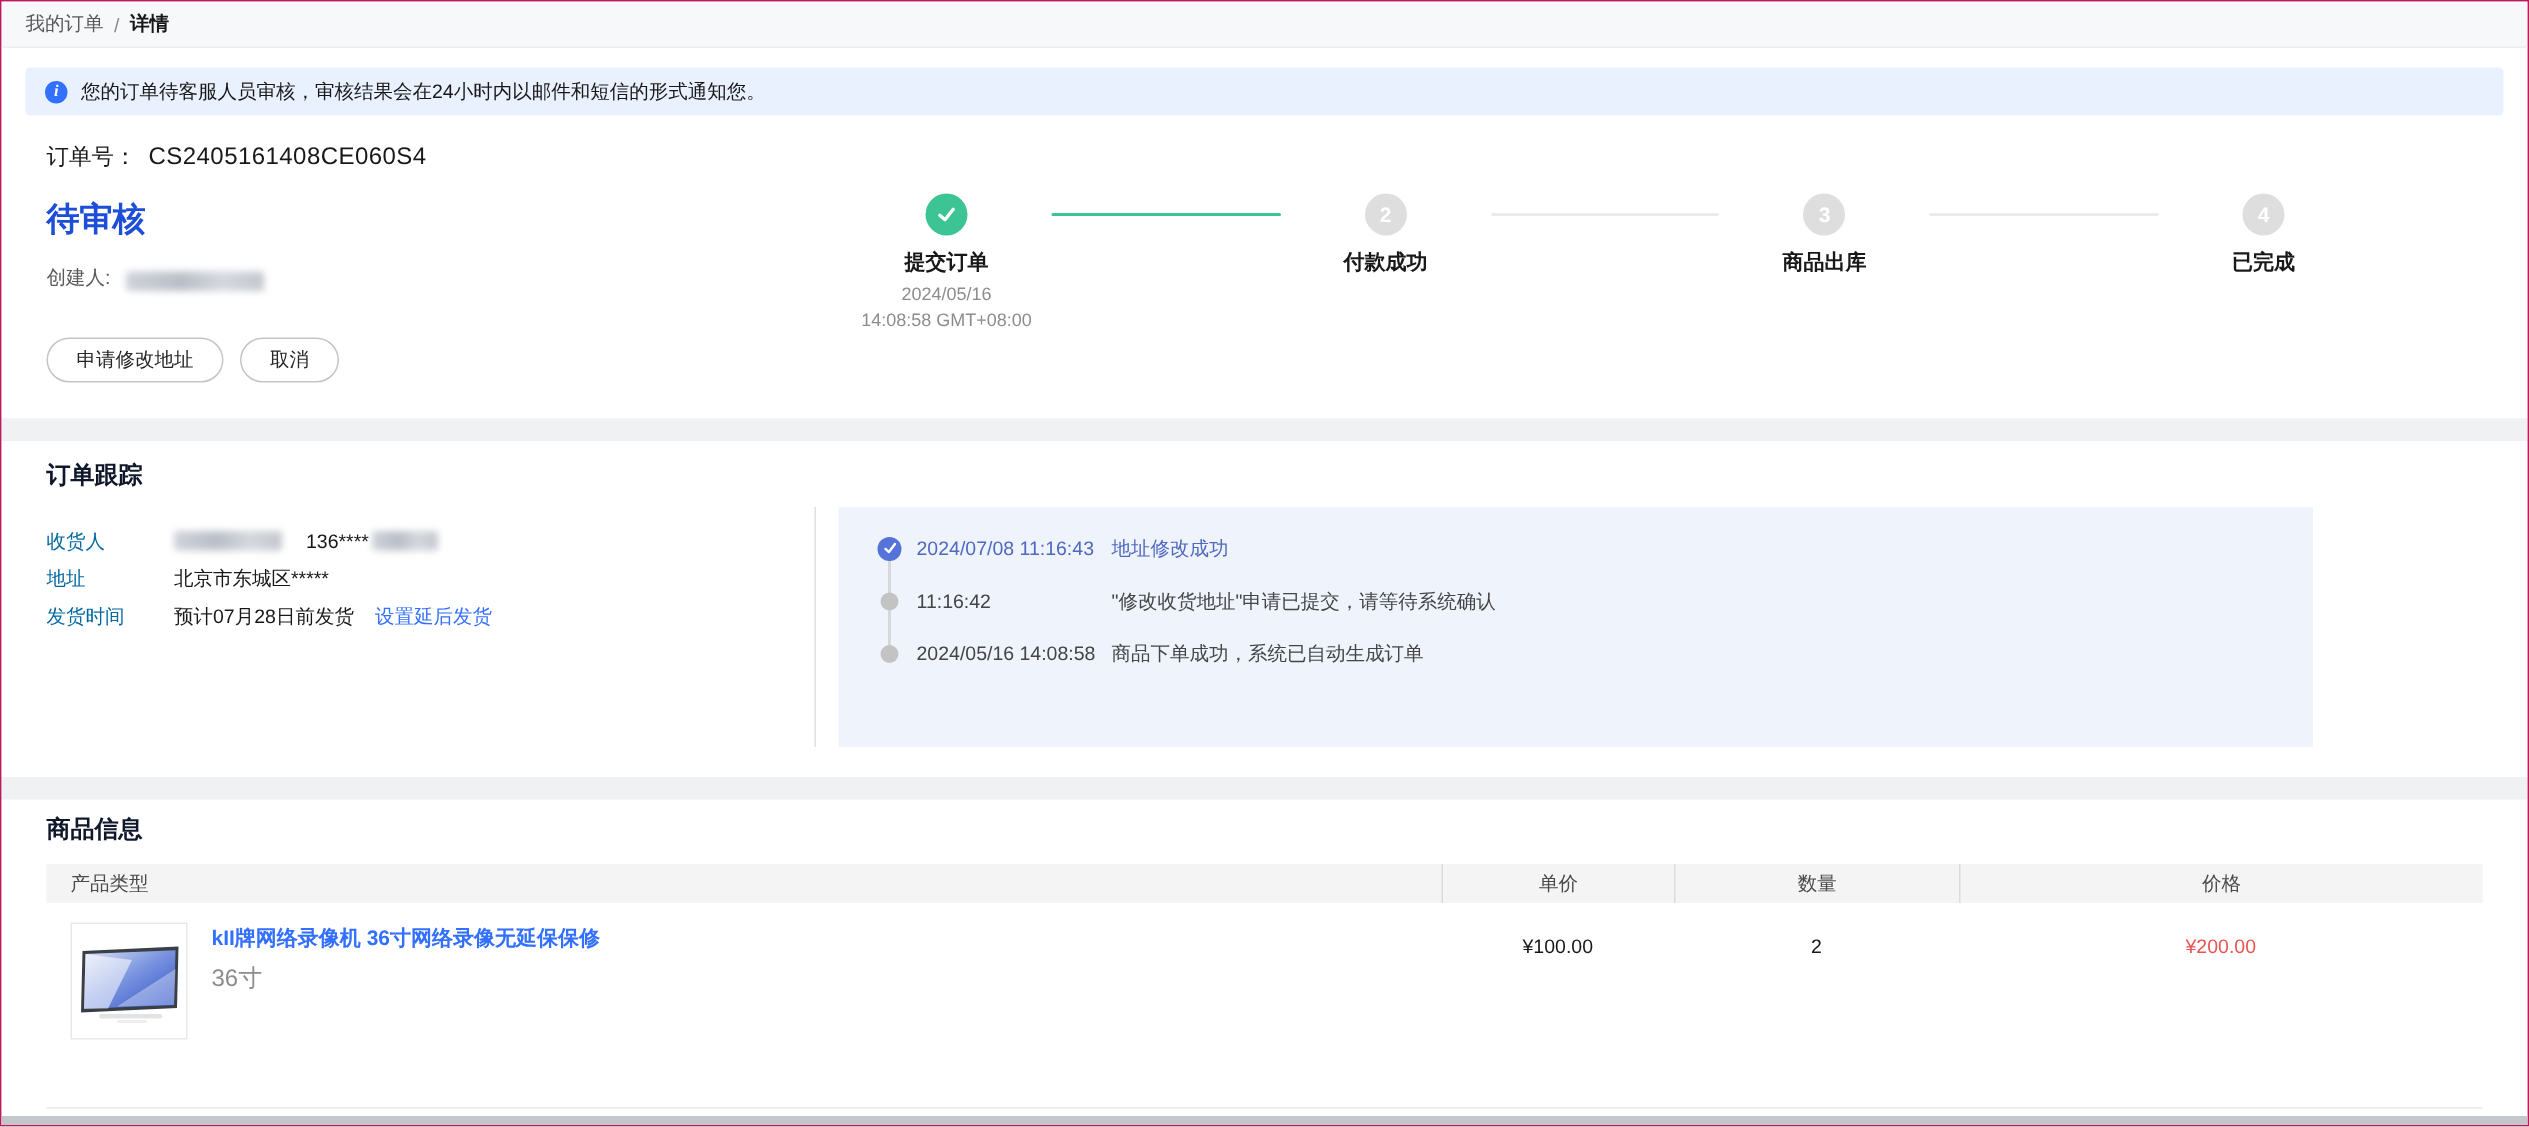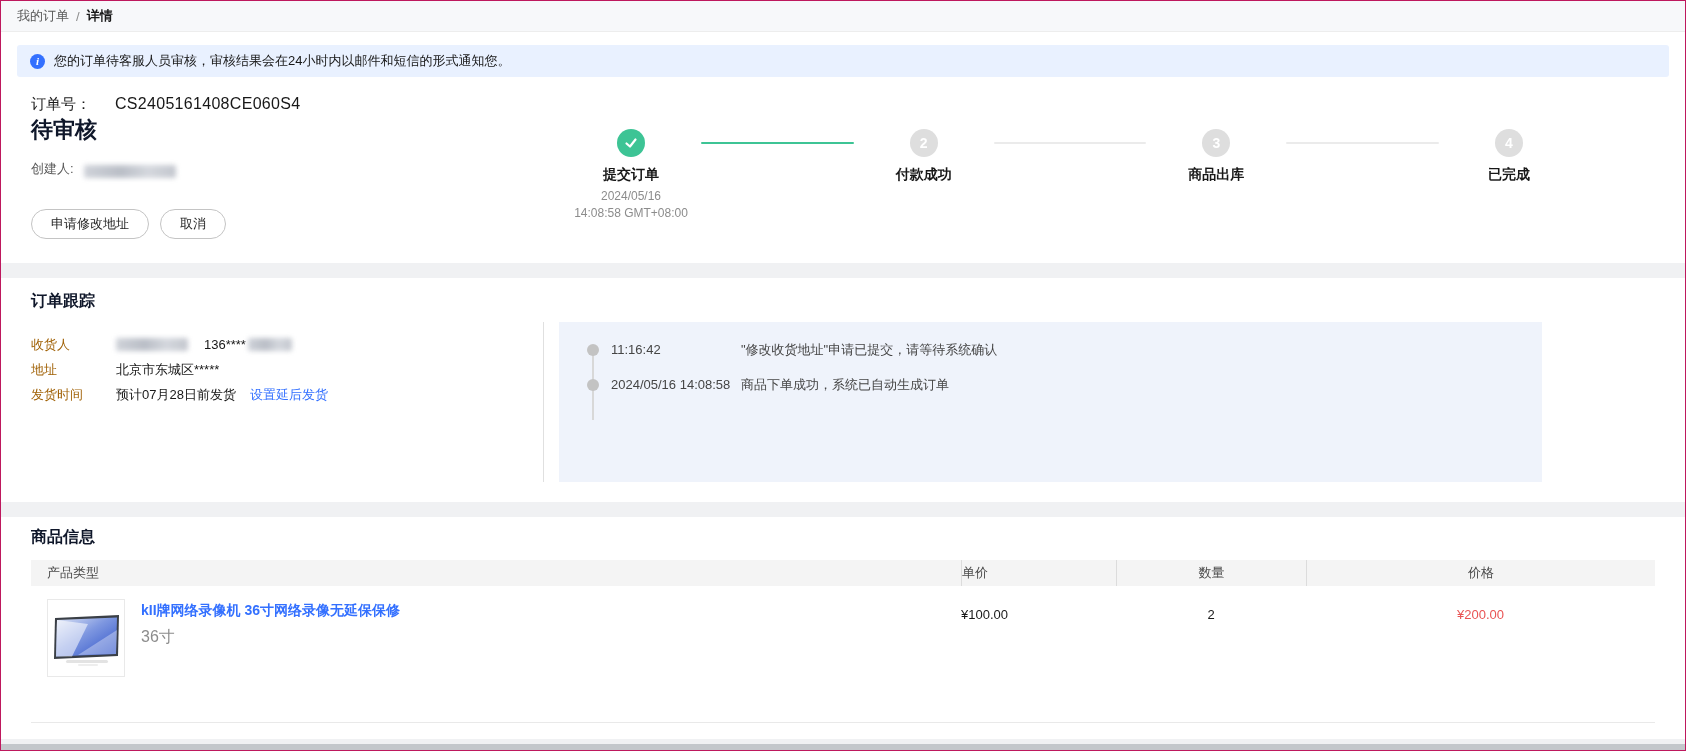--- a/index.html
+++ b/index.html
@@ -13,22 +13,22 @@
   .crumb-cur { color:#181818; font-weight:bold; }
 
   
   .block { background:#ffffff; }
   .block1 { padding:13px 16px 24px; }
   .banner { height:32px; background:#e9f1ff; border-radius:3px; display:flex; align-items:center; padding:0 13px; font-size:13px; color:#181818; }
   .info-icon { width:15px; height:15px; border-radius:50%; background:#3370ff; color:#fff; font-size:11px; font-weight:bold; font-style:italic; display:inline-flex; align-items:center; justify-content:center; margin-right:9px; flex:none; font-family:"Liberation Serif","DejaVu Serif",serif; }
   .head-wrap { display:flex; padding:18px 14px 0; }
   .head-left { width:530px; flex:none; }
   .order-no { font-size:15px; color:#181818; }
-  .order-no-val { margin-left:24px; font-size:16px; letter-spacing:.3px; }
-  .status-title { font-size:22px; font-weight:bold; color:#0f172a; margin-top:1px; }
+  .order-no-val { margin-left:8px; font-size:16px; letter-spacing:.3px; }
+  .status-title { font-size:22px; font-weight:bold; color:#1d4ed8; margin-top:17px; }
   .creator { margin-top:15px; font-size:13px; color:#595959; display:flex; align-items:flex-end; }
   .mask { display:inline-block; height:13px; border-radius:2px; background:linear-gradient(90deg,#c7cbd3,#aeb3bd 40%,#cdd1d8 70%,#b9bdc6); filter:blur(2.5px); opacity:.85; vertical-align:middle; }
   .mask-creator { width:92px; margin-left:10px; }
   .actions { margin-top:31px; display:flex; }
   .btn { height:30px; padding:0 19px; margin-right:11px; background:#fff; border:1px solid #c4c4c4; border-radius:16px; font-size:13px; color:#262626; cursor:pointer; font-family:inherit; }
 
   
   .steps { flex:1; display:flex; align-items:flex-start; padding:34px 86px 0 10px; }
   .step { width:120px; flex:none; display:flex; flex-direction:column; align-items:center; }
   .circle { width:28px; height:28px; border-radius:50%; display:flex; align-items:center; justify-content:center; }
@@ -40,42 +40,42 @@
   .connector.active { background:#3dc495; }
 
   .gap { height:15px; background:#f0f1f3; }
 
   
   .block2 { padding:13px 30px 20px; }
   .card-title { font-size:16px; font-weight:bold; color:#0f172a; }
   .track-body { display:flex; margin-top:10px; }
   .track-fields { width:512px; flex:none; padding-top:10px; }
   .t-row { display:flex; font-size:13px; line-height:25px; }
-  .t-label { width:85px; color:#a16207; flex:none; }
+  .t-label { width:85px; color:#0369a1; flex:none; }
   .t-value { color:#181818; display:flex; align-items:center; }
   .mask-name { width:72px; margin-right:16px; }
   .mask-phone { width:44px; margin-left:2px; }
   .link { color:#3370ff; cursor:pointer; margin-left:14px; }
   .vdivider { width:1px; background:#e0e0e0; height:160px; flex:none; }
   .timeline-panel { flex:1; margin-left:15px; margin-right:113px; height:160px; background:#eff3fb; position:relative; padding:10px 0 0 26px; }
   .tl-line { position:absolute; left:33px; top:28px; width:2px; height:70px; background:#d8d8d8; }
   .tl-row { display:flex; align-items:center; height:35px; position:relative; }
   .tl-marker { width:16px; height:16px; flex:none; display:flex; align-items:center; justify-content:center; }
   .tl-dot { width:12px; height:12px; border-radius:50%; background:#c3c3c3; }
   .tl-check { width:16px; height:16px; border-radius:50%; background:#5573d8; display:flex; align-items:center; justify-content:center; }
   .tl-time { width:130px; flex:none; margin-left:10px; font-size:13px; color:#454545; }
   .tl-text { font-size:13px; color:#454545; }
   .tl-row.hl .tl-time, .tl-row.hl .tl-text { color:#4f68c0; }
 
   
   .block3 { padding:10px 30px 16px; }
   .ptable { margin-top:12px; }
   .phead { display:flex; background:#f4f4f4; height:26px; align-items:center; font-size:13px; color:#4a4a4a; }
   .col-name { flex:1; padding-left:16px; }
-  .col-a { width:155px; flex:none; text-align:left; }
+  .col-a { width:155px; flex:none; text-align:center; }
   .col-b { width:190px; flex:none; text-align:center; }
   .col-c { width:349px; flex:none; text-align:center; }
   .phead .col-a, .phead .col-b, .phead .col-c { border-left:1px solid #dcdcdc; height:26px; line-height:26px; }
   .prow { display:flex; align-items:flex-start; padding-top:13px; min-height:137px; border-bottom:1px solid #e9e9e9; }
   .prod { display:flex; }
   .pimg { width:78px; height:78px; border:1px solid #e9e9e9; background:#fff; flex:none; }
   .pmeta { margin-left:16px; padding-top:2px; }
   .pname { font-size:14px; font-weight:bold; color:#3370ff; cursor:pointer; text-decoration:none; }
   .pspec { margin-top:7px; font-size:16px; color:#8c8c8c; }
   .cell-val { font-size:13px; color:#181818; padding-top:8px; }
@@ -168,20 +168,31 @@
         </div>
         <div class="t-row">
           <span class="t-label">发货时间</span>
           <span class="t-value">预计07月28日前发货</span>
           <span class="link">设置延后发货</span>
         </div>
       </div>
       <div class="vdivider"></div>
       <div class="timeline-panel">
         <div class="tl-line"></div>
+        <div class="tl-row hl">
+          <span class="tl-marker">
+            <span class="tl-check">
+                <svg width="9" height="9" viewBox="0 0 10 10">
+                  <polyline points="1.5,5.5 4,7.8 8.5,1.8" fill="none" stroke="#ffffff" stroke-width="1.8" stroke-linecap="round" stroke-linejoin="round"></polyline>
+                </svg>
+              </span>
+          </span>
+          <span class="tl-time">2024/07/08 11:16:43</span>
+          <span class="tl-text">地址修改成功</span>
+        </div>
         <div class="tl-row">
           <span class="tl-marker">
               <span class="tl-dot"></span>
             </span>
           <span class="tl-time">11:16:42</span>
           <span class="tl-text">"修改收货地址"申请已提交，请等待系统确认</span>
         </div>
         <div class="tl-row">
           <span class="tl-marker">
               <span class="tl-dot"></span>

